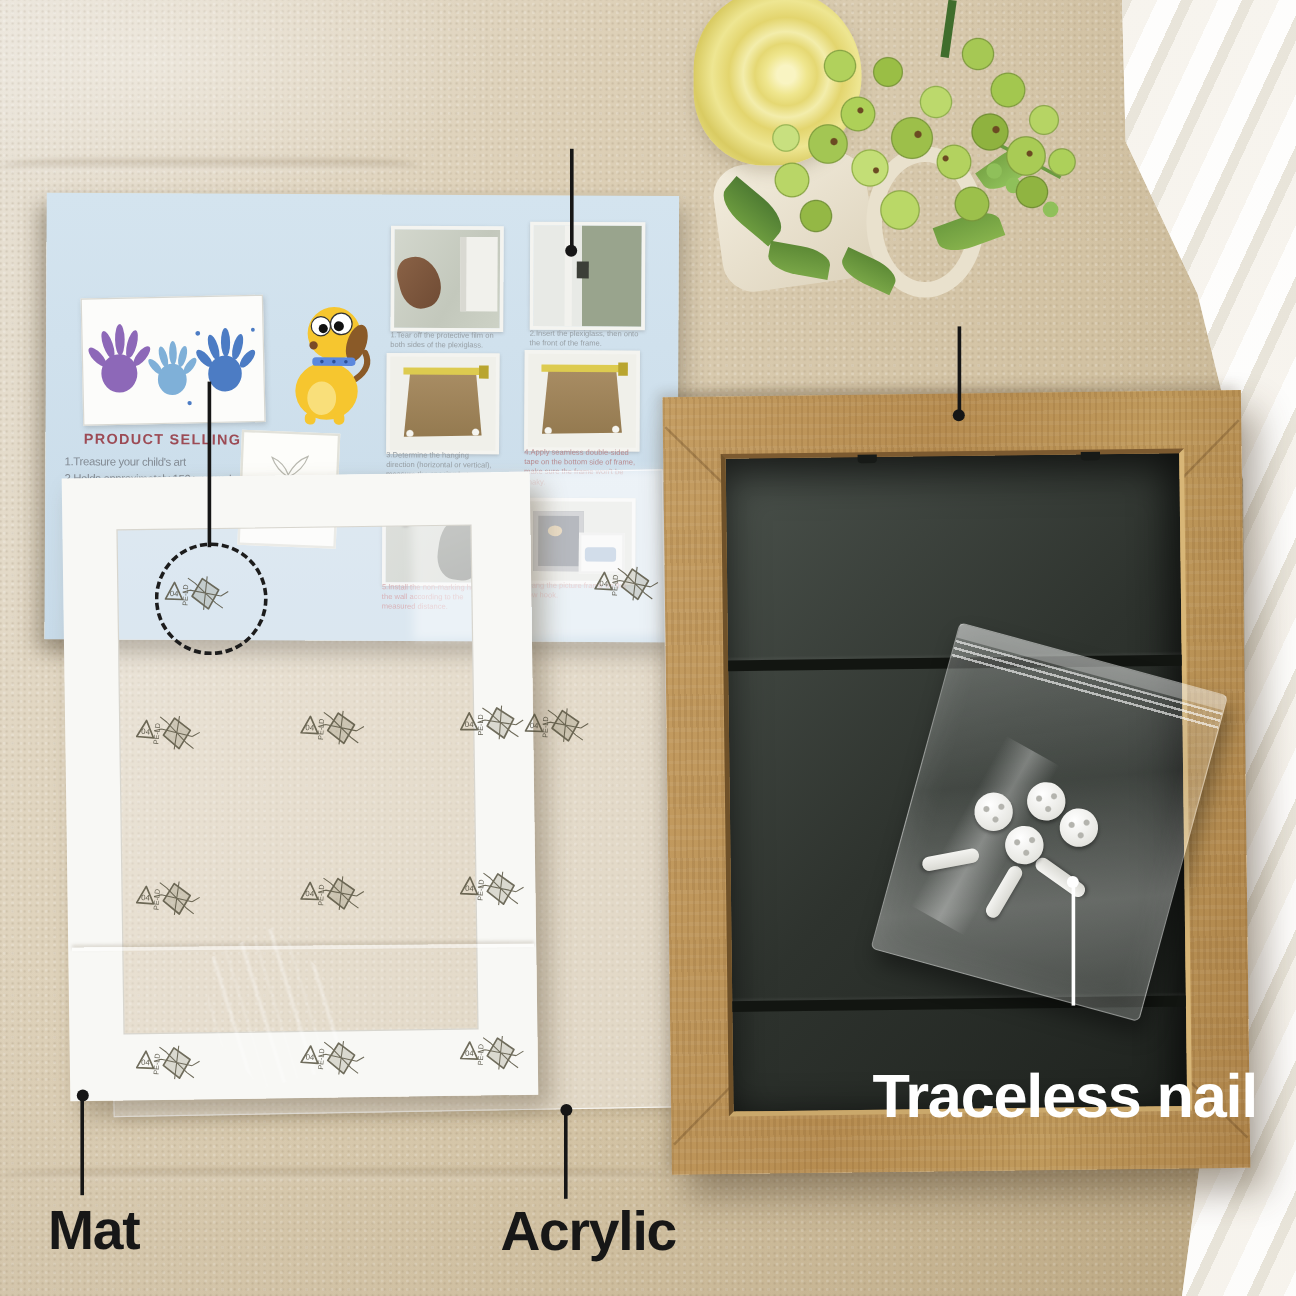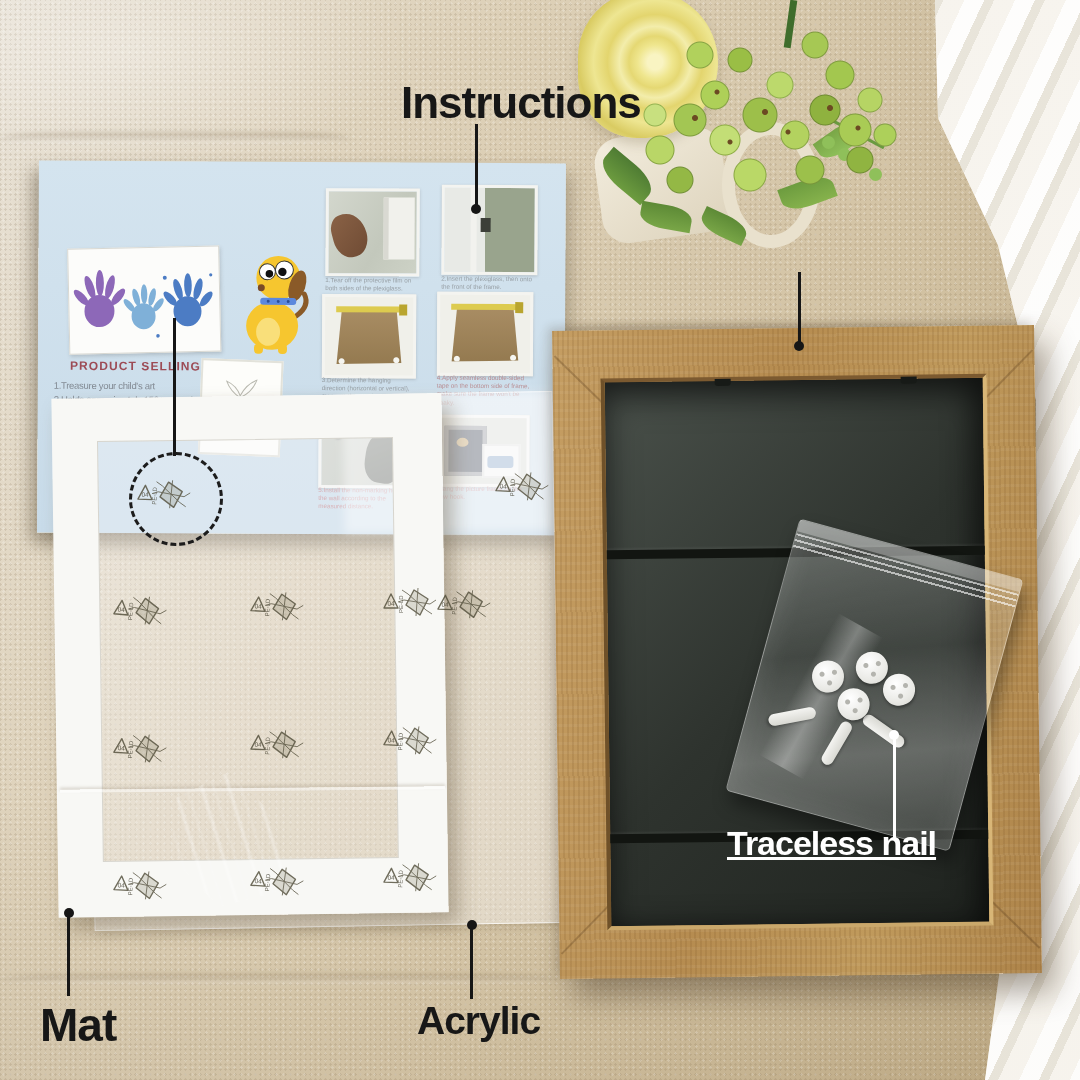--- a/index.html
+++ b/index.html
@@ -464,33 +464,32 @@
         <div class="nail-head" style="left:124px;top:122px;"></div>
         <div class="nail-head" style="left:84px;top:148px;"></div>
       </div>
     </div>
   </div>
 
 
   <div class="vline" style="left:173px;top:318px;height:138px;"></div>
   <div class="abs dashed-circle"></div>
 
-  <div class="plabel" style="left:401px;top:78px;">Instructions</div>
   <div class="vline" style="left:475px;top:124px;height:82px;"></div>
   <div class="dot" style="left:471px;top:204px;"></div>
 
   <div class="vline" style="left:798px;top:272px;height:72px;"></div>
   <div class="dot" style="left:794px;top:341px;"></div>
 
   <div class="dot white" style="left:889px;top:730px;"></div>
   <div class="vline white" style="left:893px;top:738px;height:100px;"></div>
-  <div class="plabel white" style="left:727px;top:824px;font-size:34px;text-decoration:underline;">Traceless nail</div>
+  <div class="plabel white" style="left:727px;top:884px;font-size:51px;">Traceless nail</div>
 
   <div class="dot" style="left:64px;top:908px;"></div>
   <div class="vline" style="left:67px;top:916px;height:80px;"></div>
   <div class="plabel" style="left:40px;top:998px;font-size:46px;">Mat</div>
 
   <div class="dot" style="left:467px;top:920px;"></div>
   <div class="vline" style="left:470px;top:929px;height:70px;"></div>
-  <div class="plabel" style="left:417px;top:999px;font-size:39px;">Acrylic</div>
+  <div class="plabel" style="left:417px;top:999px;font-size:46px;">Acrylic</div>
 
   <div class="abs vignette"></div>
 </div>
 
 </body></html>

